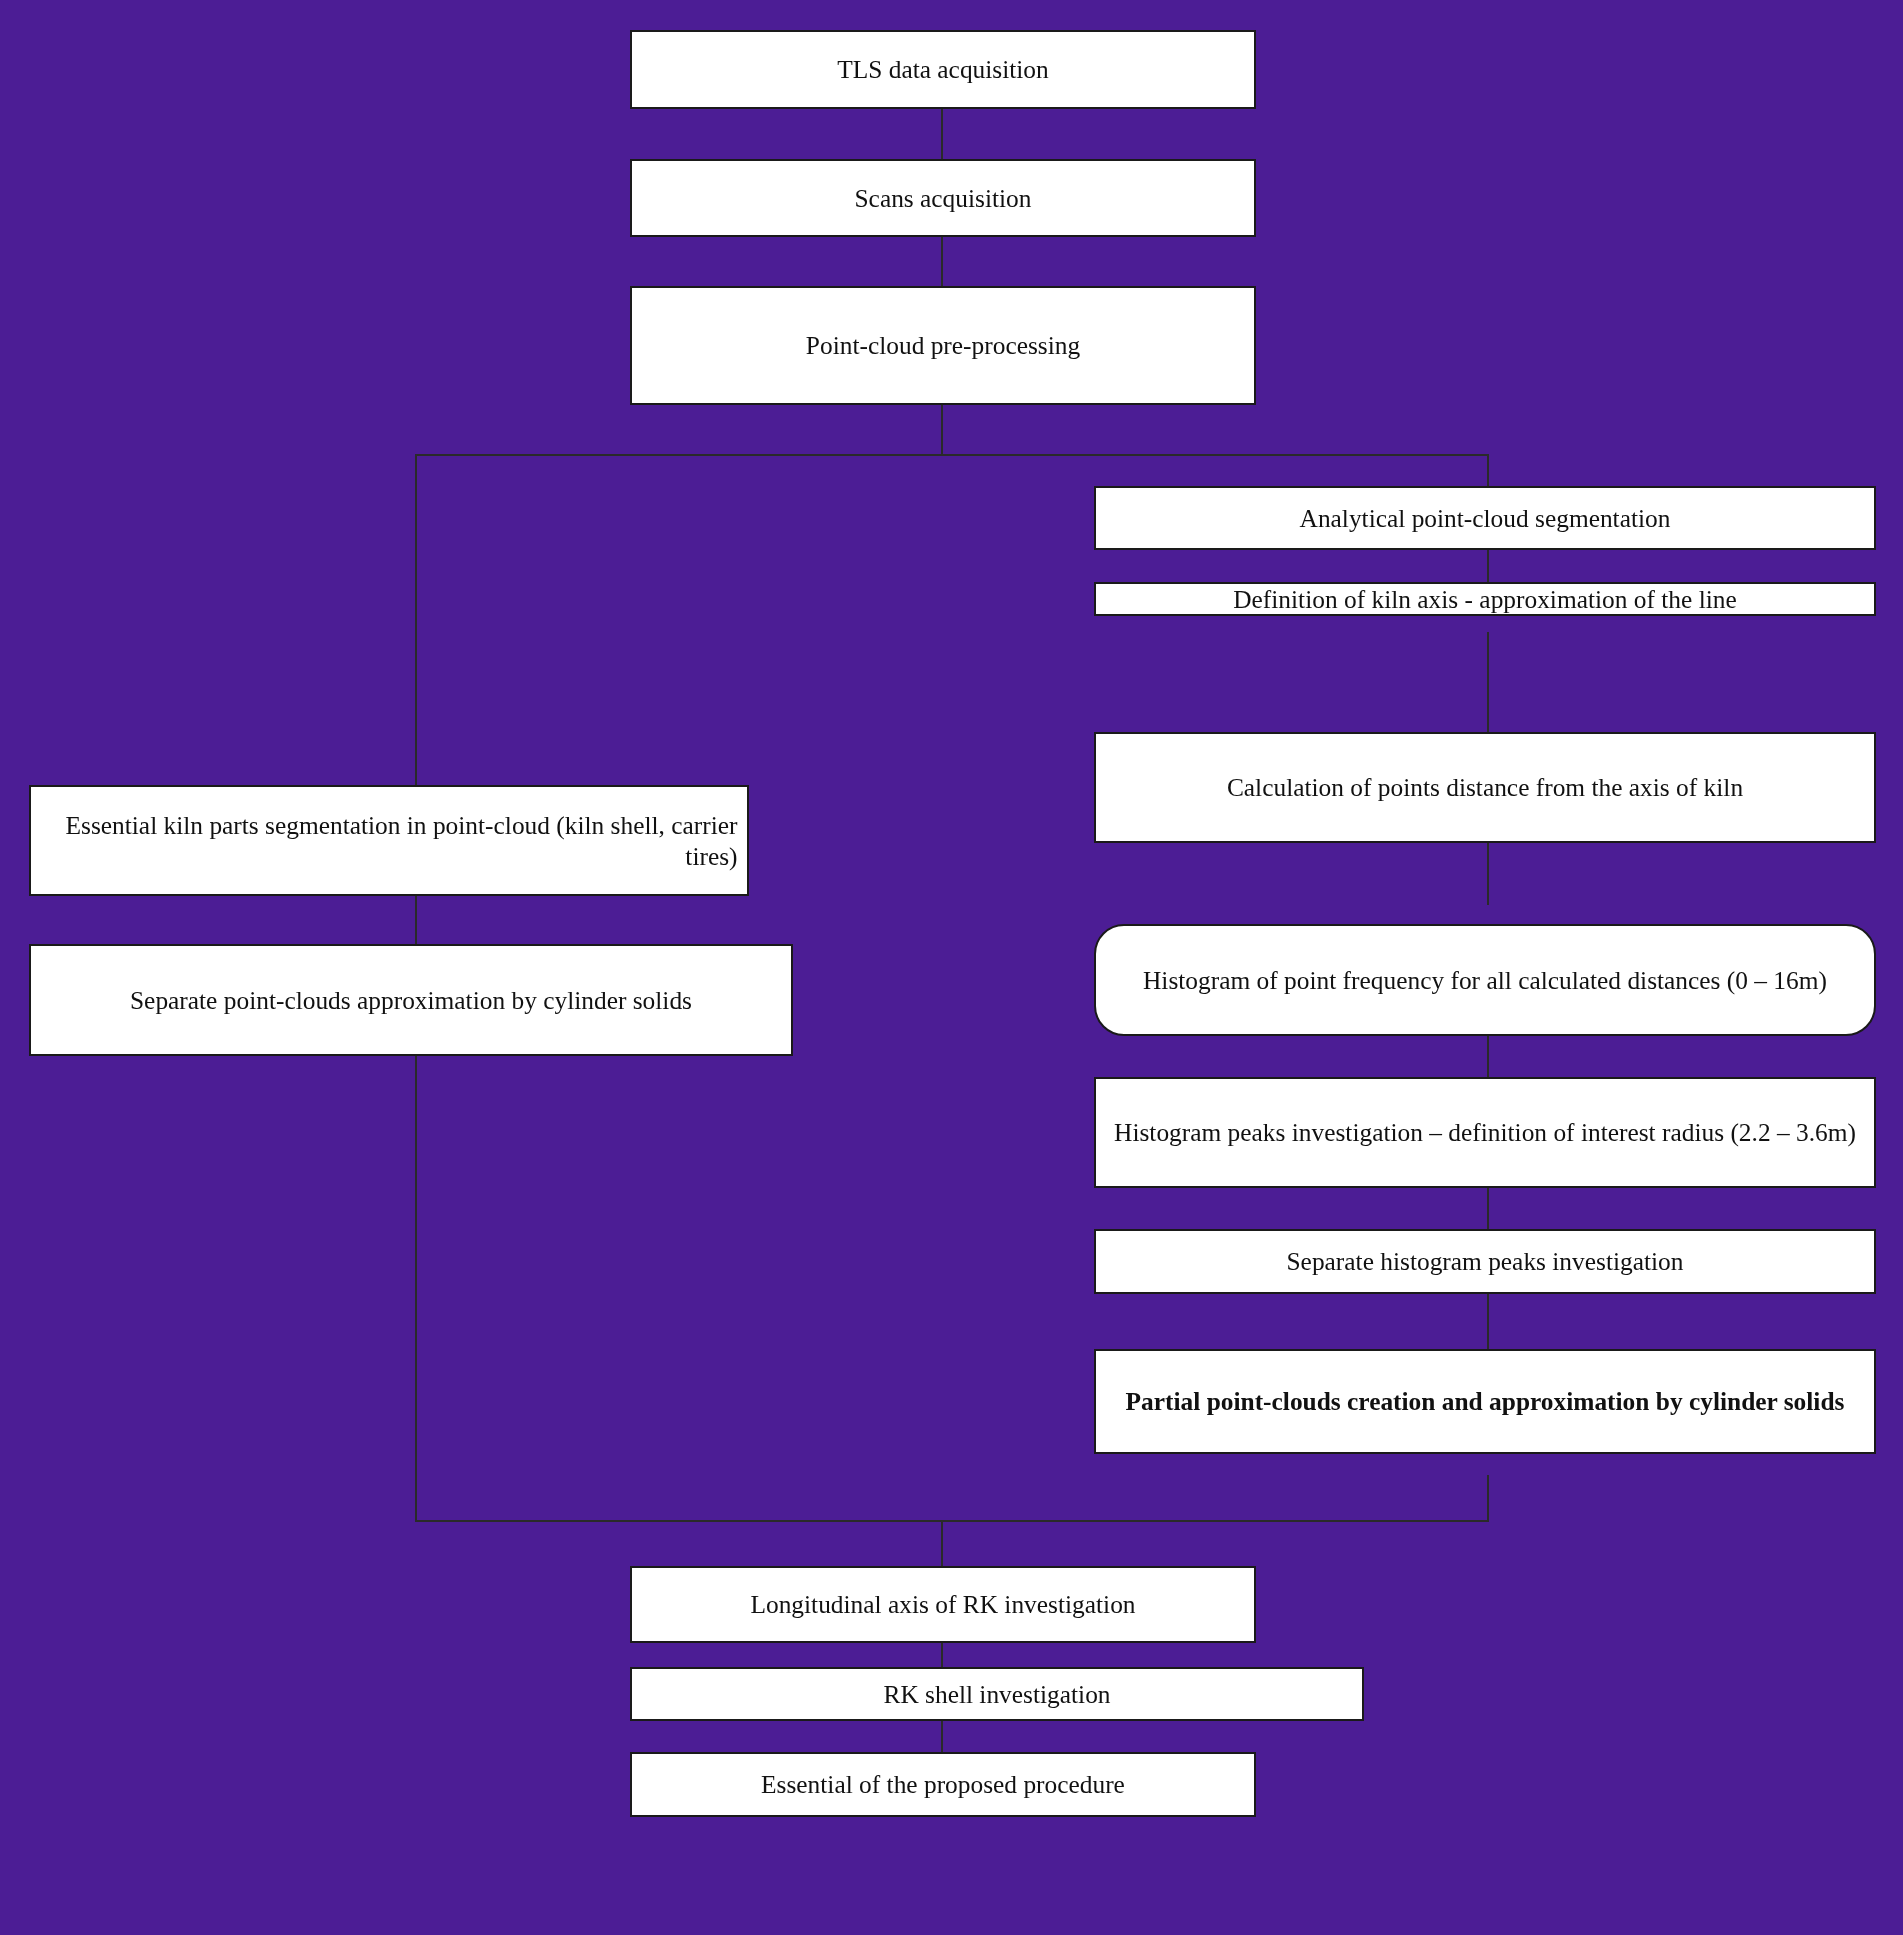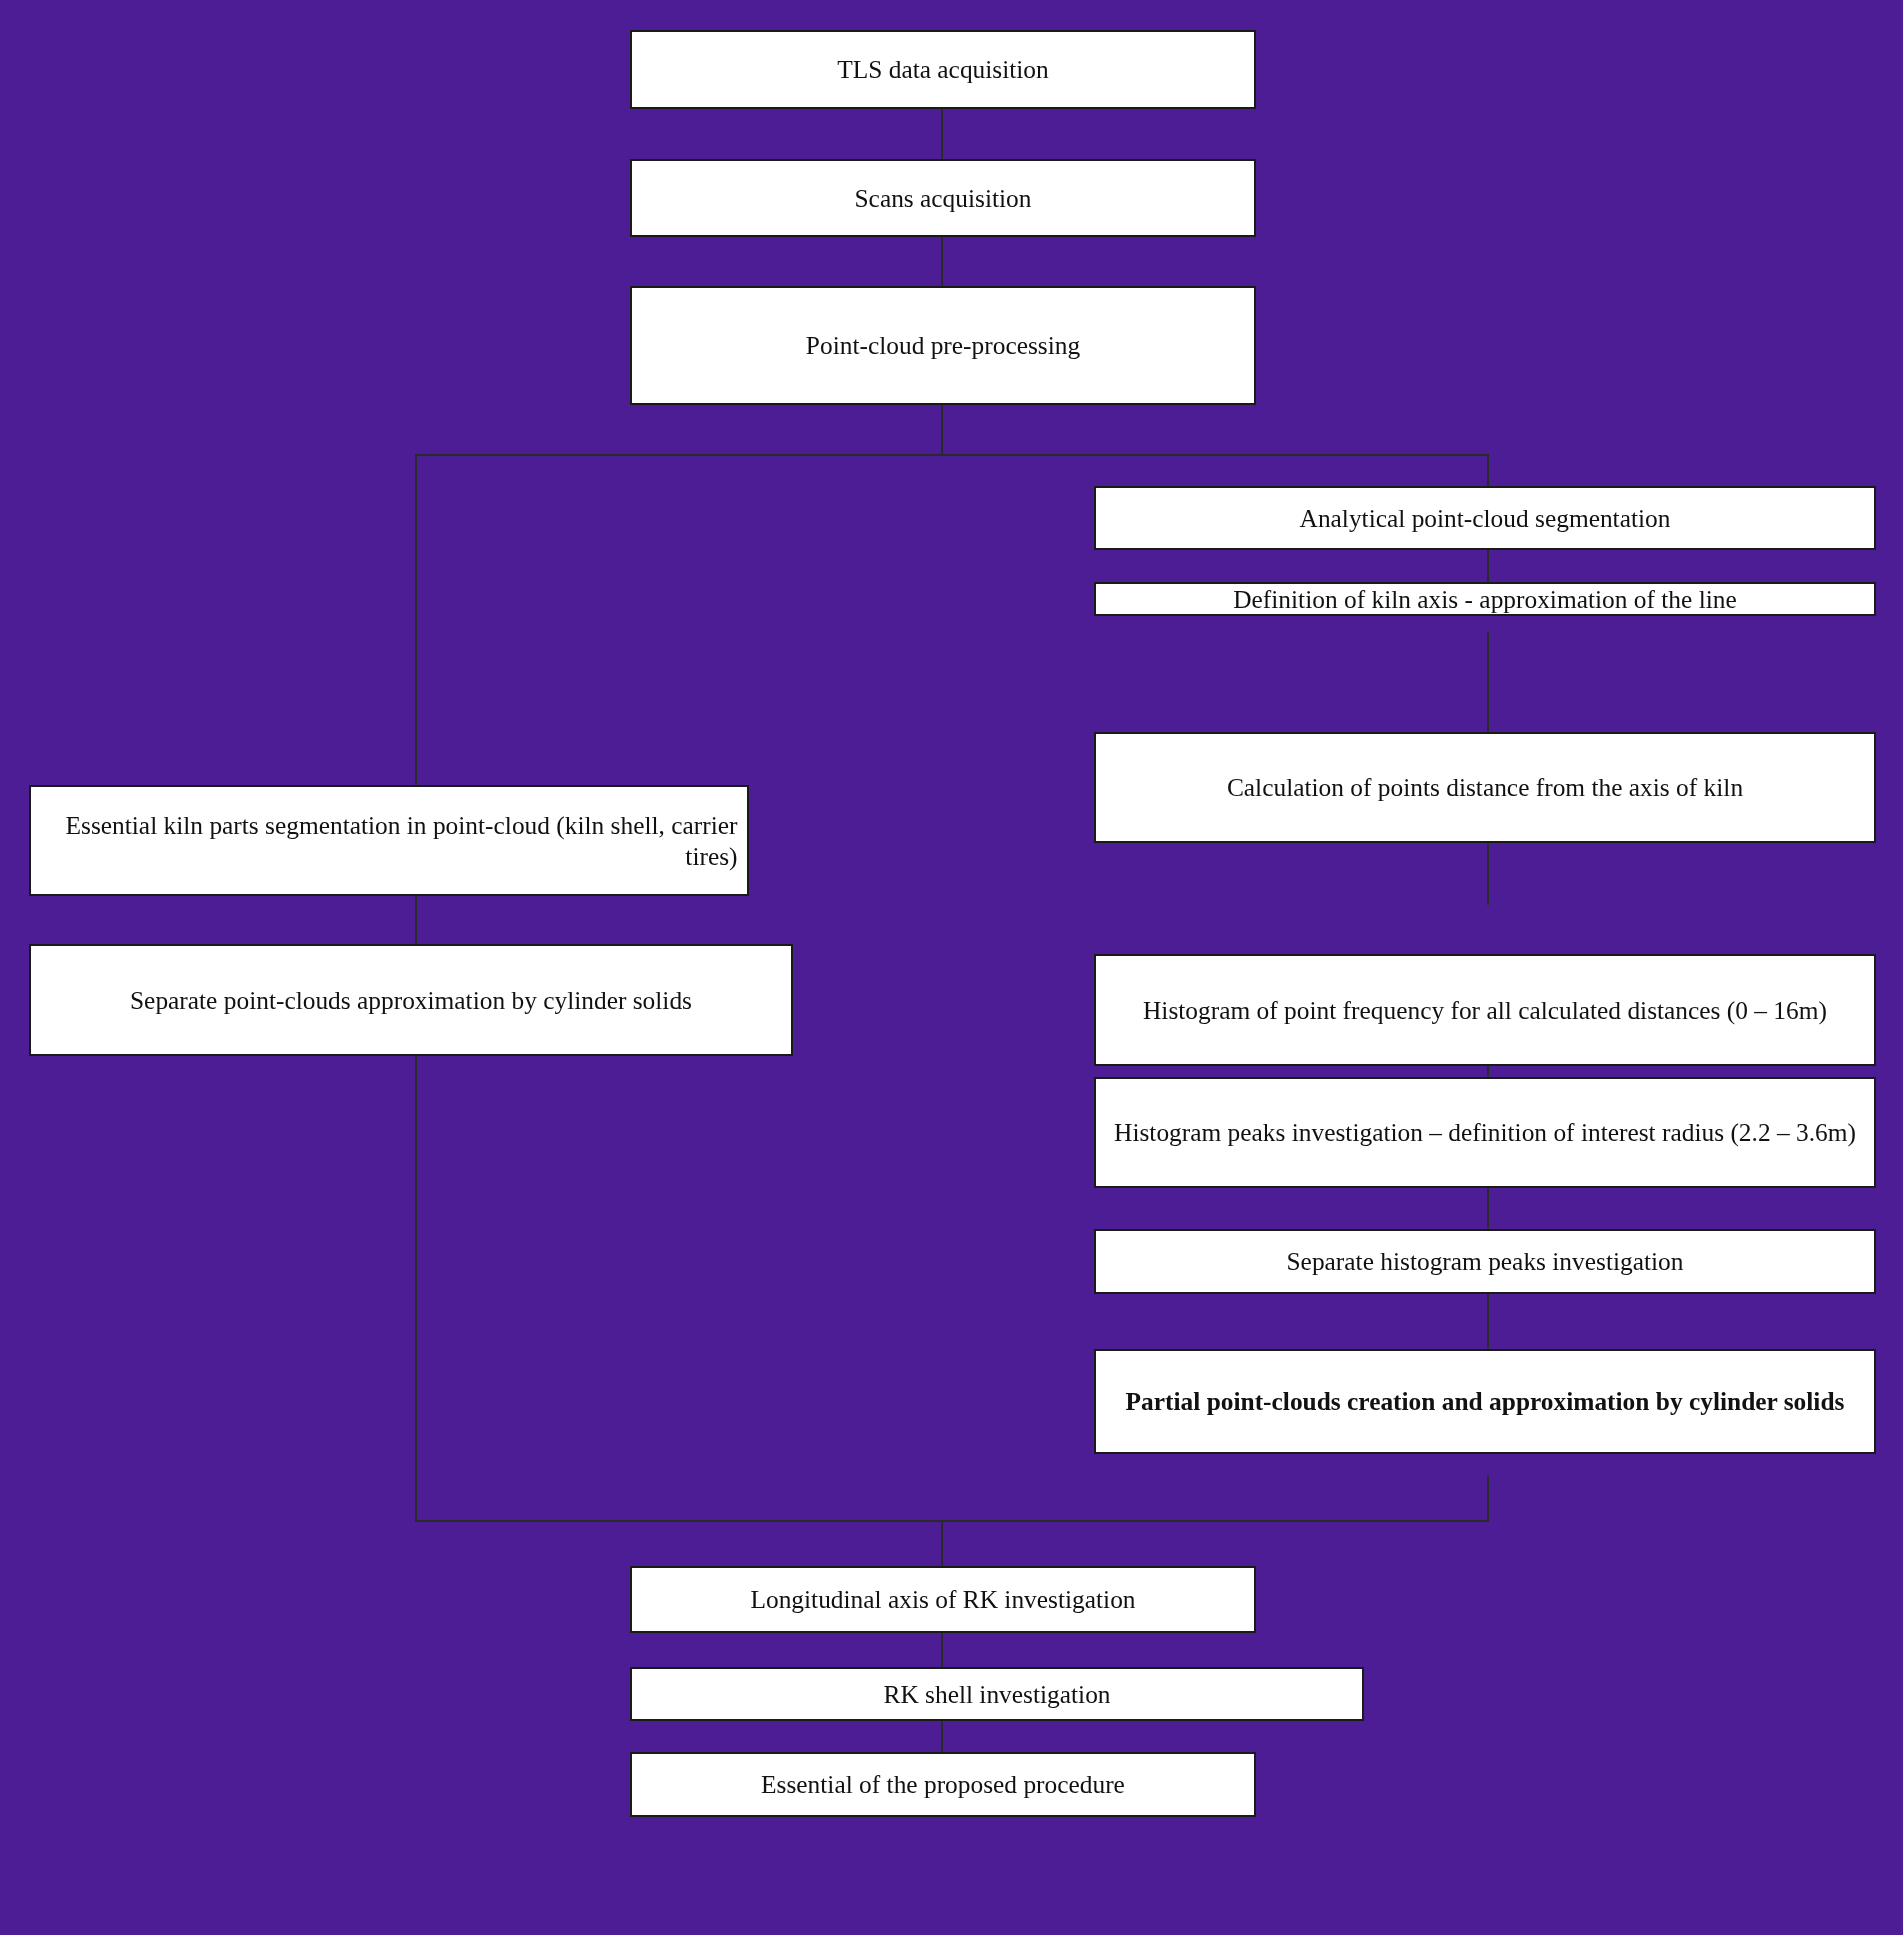--- a/index.html
+++ b/index.html
@@ -95,21 +95,21 @@
   </div>
 
   <div class="node" style="left:1094px; top:582px; width:782px; height:34px;">
     <span class="label">Definition of kiln axis - approximation of the line</span>
   </div>
 
   <div class="node" style="left:1094px; top:732px; width:782px; height:111px;">
     <span class="label">Calculation of points distance from the axis of kiln</span>
   </div>
 
-  <div class="node" style="left:1094px; top:954px; width:782px; height:112px;">
+  <div class="node" style="left:1094px; top:924px; width:782px; height:112px;border-radius:30px;">
     <span class="label">Histogram of point frequency for all calculated distances (0 – 16m)</span>
   </div>
 
   <div class="node" style="left:1094px; top:1077px; width:782px; height:111px;">
     <span class="label">Histogram peaks investigation – definition of interest radius (2.2 – 3.6m)</span>
   </div>
 
   <div class="node" style="left:1094px; top:1229px; width:782px; height:65px;">
     <span class="label">Separate histogram peaks investigation</span>
   </div>
@@ -119,21 +119,21 @@
   </div>
 
   <div class="node" style="left:29px; top:785px; width:720px; height:111px;text-align:right;">
     <span class="label">Essential kiln parts segmentation in point-cloud (kiln shell, carrier tires)</span>
   </div>
 
   <div class="node" style="left:29px; top:944px; width:764px; height:112px;">
     <span class="label">Separate point-clouds approximation by cylinder solids</span>
   </div>
 
-  <div class="node" style="left:630px; top:1566px; width:626px; height:67px;">
+  <div class="node" style="left:630px; top:1566px; width:626px; height:77px;">
     <span class="label">Longitudinal axis of RK investigation</span>
   </div>
 
   <div class="node" style="left:630px; top:1667px; width:734px; height:54px;">
     <span class="label">RK shell investigation</span>
   </div>
 
   <div class="node" style="left:630px; top:1752px; width:626px; height:65px;">
     <span class="label">Essential of the proposed procedure</span>
   </div>

